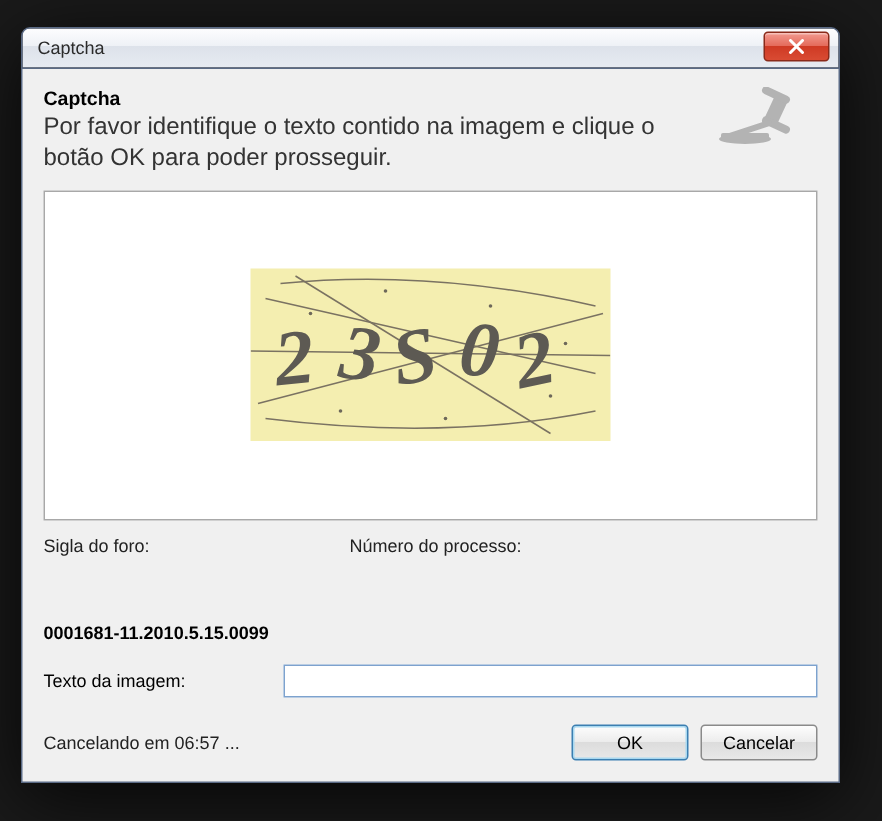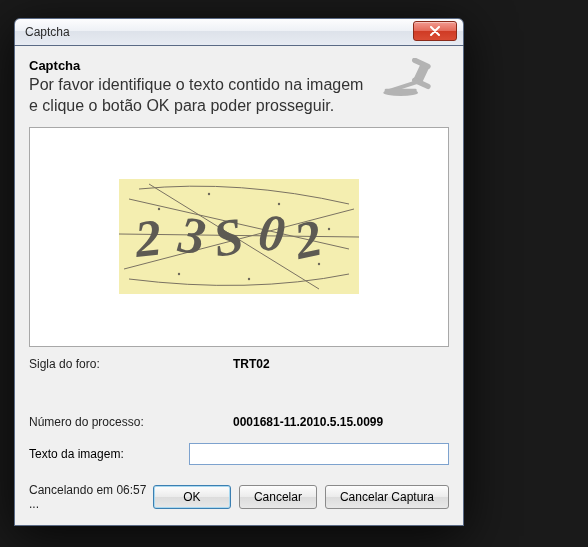--- a/index.html
+++ b/index.html
@@ -9,21 +9,21 @@
       font-size: 12px;
       width: 588px;
       height: 547px;
       position: relative;
       overflow: hidden;
     }
     .shadow-wrap {
       position: absolute;
       top: 18px;
       left: 14px;
-      width: 450px;
+      width: 546px;
       filter: drop-shadow(0 10px 25px rgba(0,0,0,0.8));
     }
     .titlebar {
       height: 28px;
       background: linear-gradient(to bottom, #fdfdfe 0%, #eef1f6 45%, #dde2ea 46%, #e7ebf2 100%);
       border: 1px solid #5a6a85;
       border-top-left-radius: 6px;
       border-top-right-radius: 6px;
       display: flex;
       align-items: center;
@@ -200,32 +200,30 @@
           <circle cx="200" cy="85" r="1.2" fill="#6d685a"></circle>
           <circle cx="60" cy="95" r="1.2" fill="#6d685a"></circle>
           <circle cx="130" cy="100" r="1.2" fill="#6d685a"></circle>
           <circle cx="210" cy="50" r="1.2" fill="#6d685a"></circle>
         </svg>
       </div>
     </div>
 
     <div class="info-grid">
       <div class="info-label">Sigla do foro:</div>
-      <div class="info-value">TRT02</div>
       <div class="info-label">Número do processo:</div>
       <div class="info-value">0001681-11.2010.5.15.0099</div>
     </div>
 
     <div class="input-row">
       <label>Texto da imagem:</label>
       <input type="text" class="text-input" value="" style="">
     </div>
 
     <div class="bottom-row">
       <div class="countdown">Cancelando em 06:57 ...</div>
       <div class="btn-group">
         <button class="btn default">OK</button>
         <button class="btn">Cancelar</button>
-        <button class="btn">Cancelar Captura</button>
       </div>
     </div>
   </div>
 </div>
 
 </body></html>

